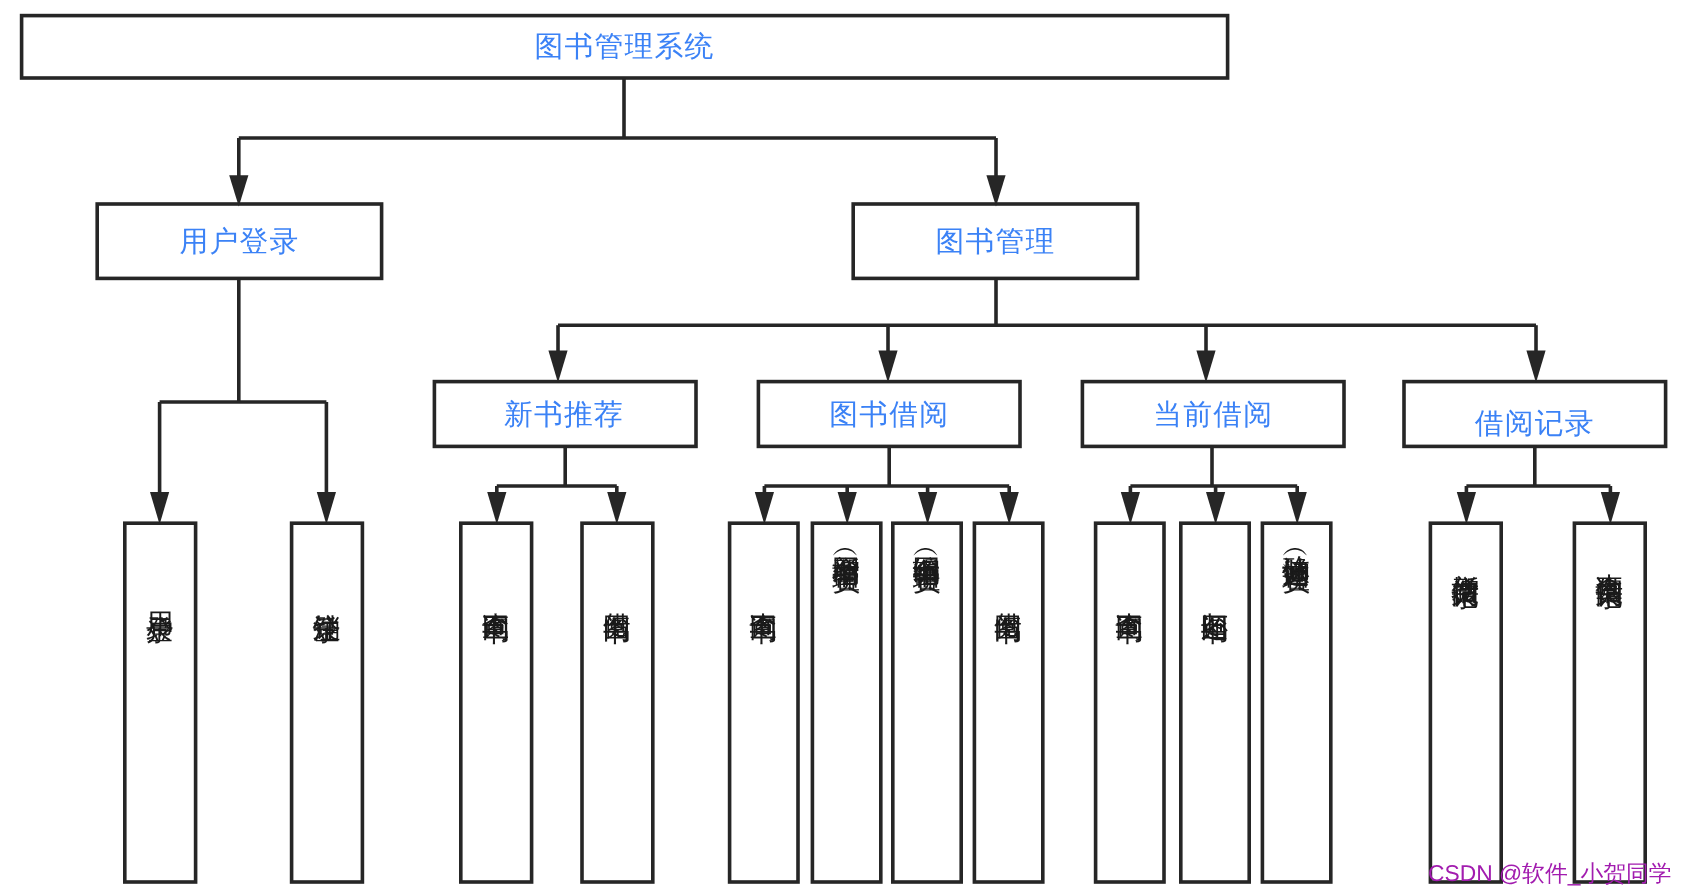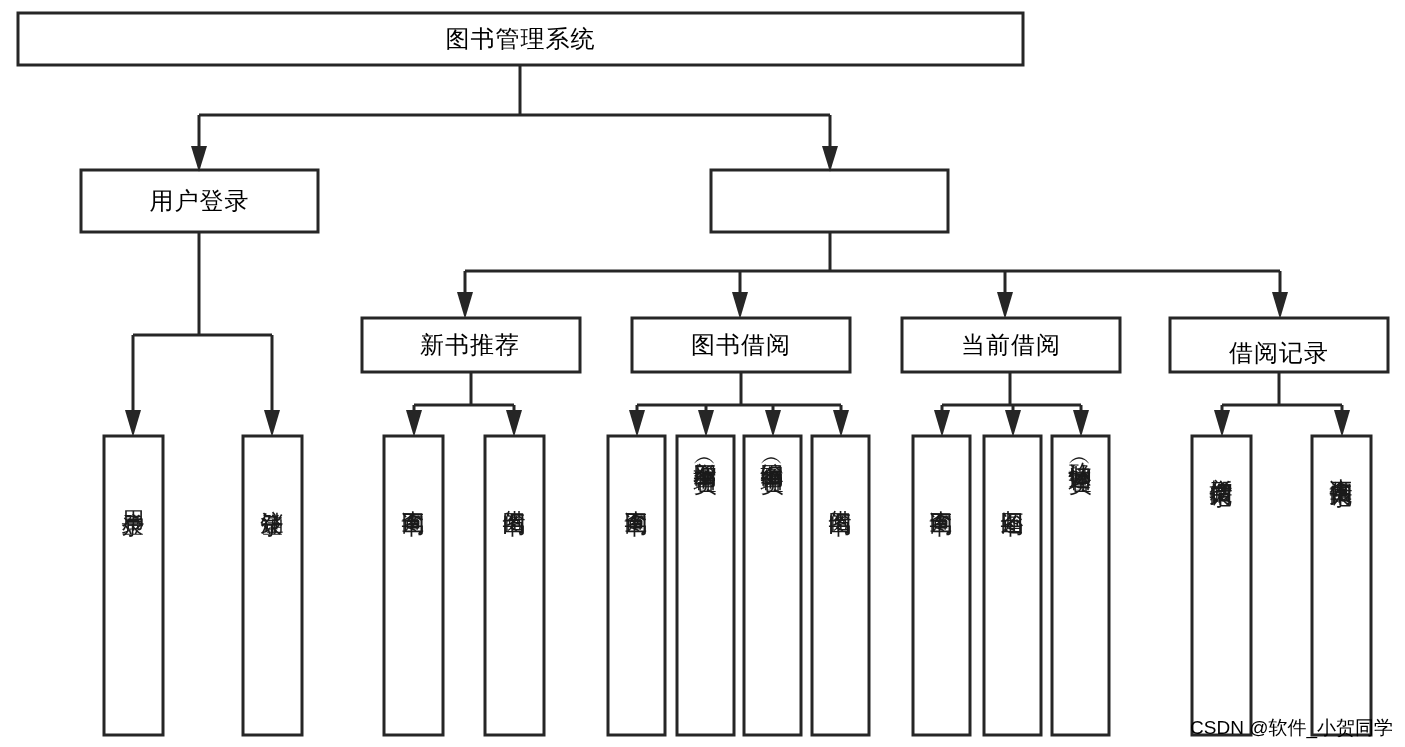--- a/index.html
+++ b/index.html
@@ -60,31 +60,31 @@
   .hlabel-wrap {
     position: absolute;
     display: flex;
     align-items: center;
     justify-content: center;
     pointer-events: none;
   }
   .hlabel-text {
     font-family: "Liberation Sans", "DejaVu Sans", sans-serif;
     font-size: 24px;
-    color: #000000;
+    color: #3b82f6;
     white-space: nowrap;
     letter-spacing: 1px;
   }
   .watermark {
     position: absolute;
     right: 12px;
     bottom: 6px;
     font-family: "Liberation Sans", "DejaVu Sans", sans-serif;
     font-size: 19px;
-    color: #000000;
+    color: #a21caf;
     white-space: nowrap;
     pointer-events: none;
   }
 </style>
 </head>
 <body>
 
 <div id="diagram-root">
 
   <svg class="flow" viewBox="0 0 1405 747">
@@ -184,20 +184,23 @@
       <polygon class="arrow-head" points="1342,437 1334,410 1350,410"></polygon>
     </g>
   </svg>
 
   <div class="hlabel-wrap" style="left:18px; top:13px; width:1005px; height:52px;">
     <span class="hlabel-text">图书管理系统</span>
   </div>
   <div class="hlabel-wrap" style="left:81px; top:170px; width:237px; height:62px;">
     <span class="hlabel-text">用户登录</span>
   </div>
+  <div class="hlabel-wrap" style="left:711px; top:170px; width:237px; height:62px;">
+    <span class="hlabel-text">图书管理</span>
+  </div>
   <div class="hlabel-wrap" style="left:362px; top:318px; width:216px; height:54px;">
     <span class="hlabel-text">新书推荐</span>
   </div>
   <div class="hlabel-wrap" style="left:902px; top:318px; width:218px; height:54px;">
     <span class="hlabel-text">当前借阅</span>
   </div>
   <div class="hlabel-wrap" style="left:632px; top:318px; width:218px; height:54px;">
     <span class="hlabel-text">图书借阅</span>
   </div>
   <div class="hlabel-wrap" style="left:1170px; top:318px; width:218px; height:70px;">

